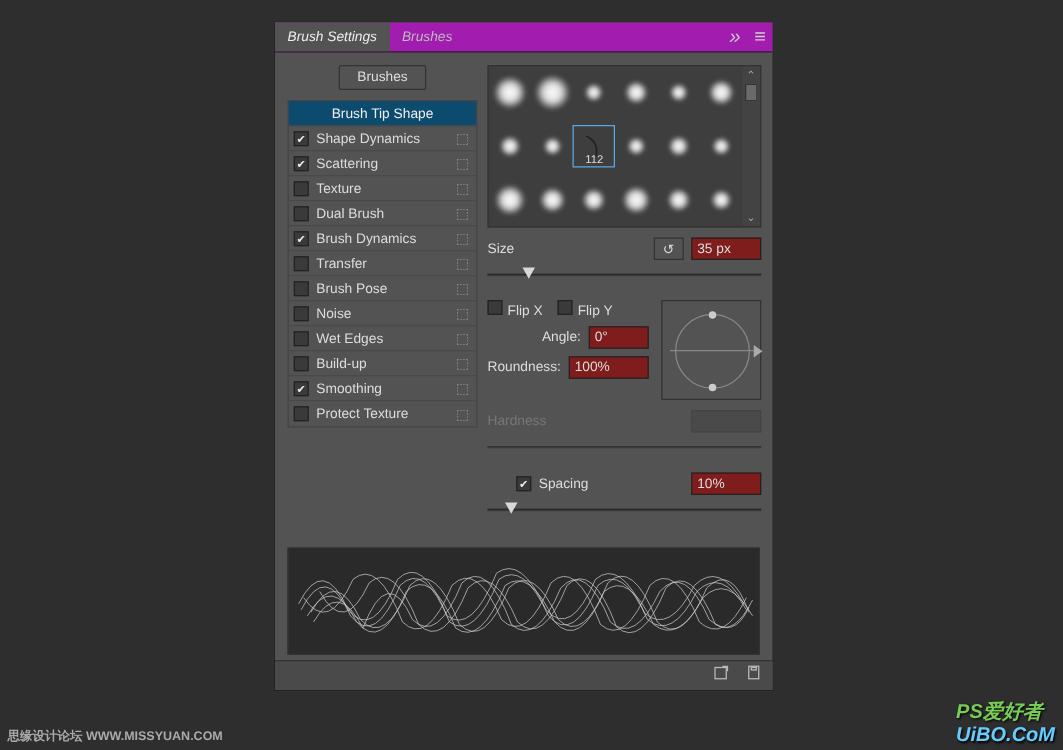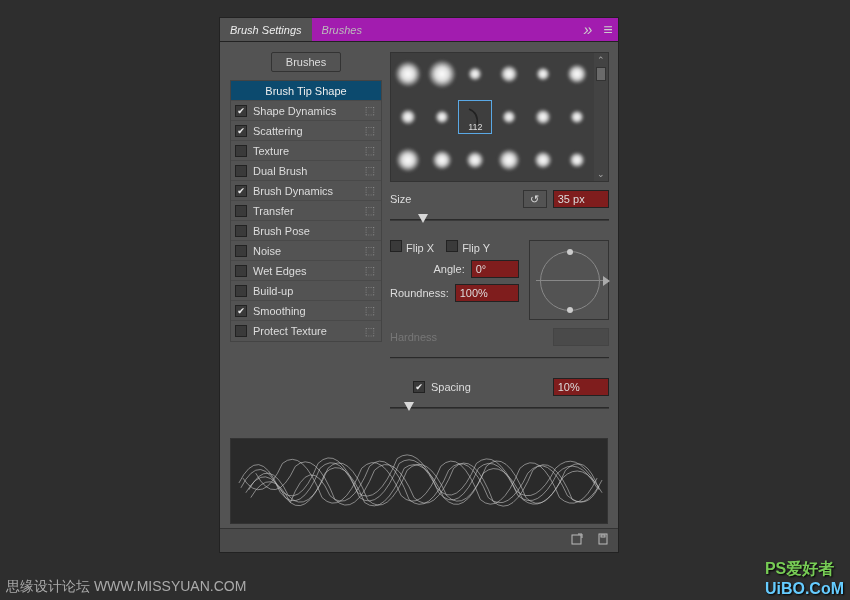--- a/index.html
+++ b/index.html
@@ -53,22 +53,22 @@
 .angledial .hline { position: absolute; left: 6px; right: 4px; top: 39px; height: 1px; background: #888; }
 .angledial .arrow { position: absolute; right: -2px; top: 35px; width: 0; height: 0; border-top: 5px solid transparent; border-bottom: 5px solid transparent; border-left: 7px solid #aaa; }
 .disabled { color: #777; }
 .spacingrow { display: flex; align-items: center; font-size: 11px; color: #ddd; padding-left: 23px; }
 .spacingrow .cb { width: 12px; height: 12px; border: 1px solid #222; background: #3a3a3a; margin-right: 6px; display: flex; align-items: center; justify-content: center; font-size: 9px; }
 .spacingrow .cb.checked::after { content: "✔"; color: #eee; }
 .stroke-preview { margin: 8px 10px 4px; height: 86px; border: 1px solid #333; background: #2a2a2a; position: relative; overflow: hidden; }
 .stroke-preview svg { width: 100%; height: 100%; }
 .footer { height: 24px; border-top: 1px solid #333; background: #4a4a4a; display: flex; align-items: center; justify-content: flex-end; padding: 0 8px; gap: 12px; }
 .footer-icon { color: #bbb; cursor: pointer; }
-.watermark-left { position: absolute; left: 6px; bottom: 4px; color: #aaa; font-size: 14px; font-family: sans-serif; }
-.watermark-right { position: absolute; right: 6px; bottom: 2px; color: #5ac; font-size: 16px; font-weight: bold; text-shadow: 1px 1px 2px #000; }
+.watermark-left { position: absolute; left: 6px; bottom: 4px; color: #aaa; font-size: 10px; font-family: sans-serif; font-weight: bold; }
+.watermark-right { position: absolute; right: 6px; bottom: 2px; color: #5ac; font-size: 16px; font-weight: bold; font-style: italic; text-shadow: 1px 1px 2px #000; }
 .watermark-right .g { color: #7c5; }
 </style>
 </head>
 <body>
 
 <div class="panel">
   <div class="tabs">
     <div class="tab active">Brush Settings</div>
     <div class="tab">Brushes</div>
     <div class="tabs-spacer"></div>

